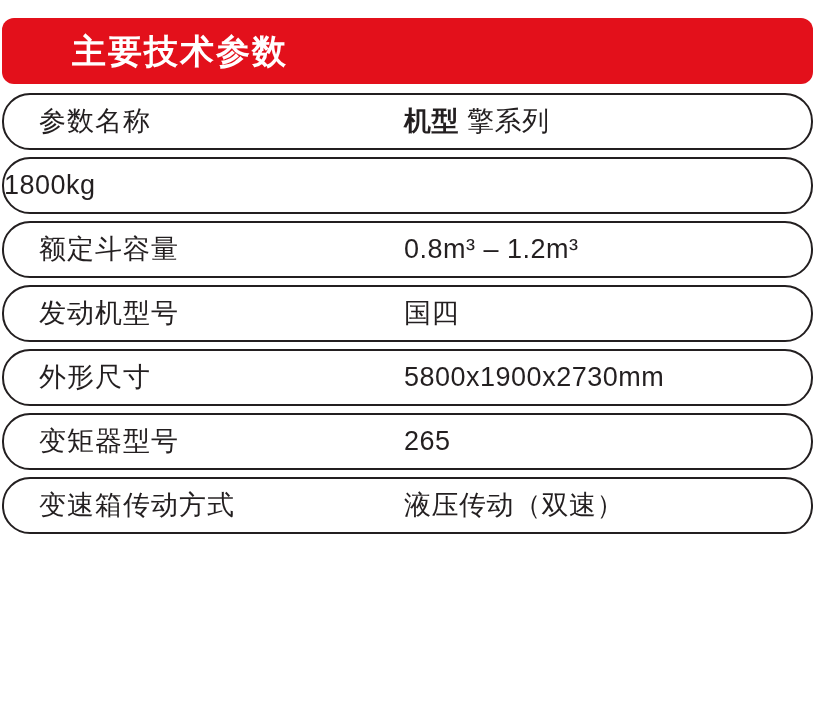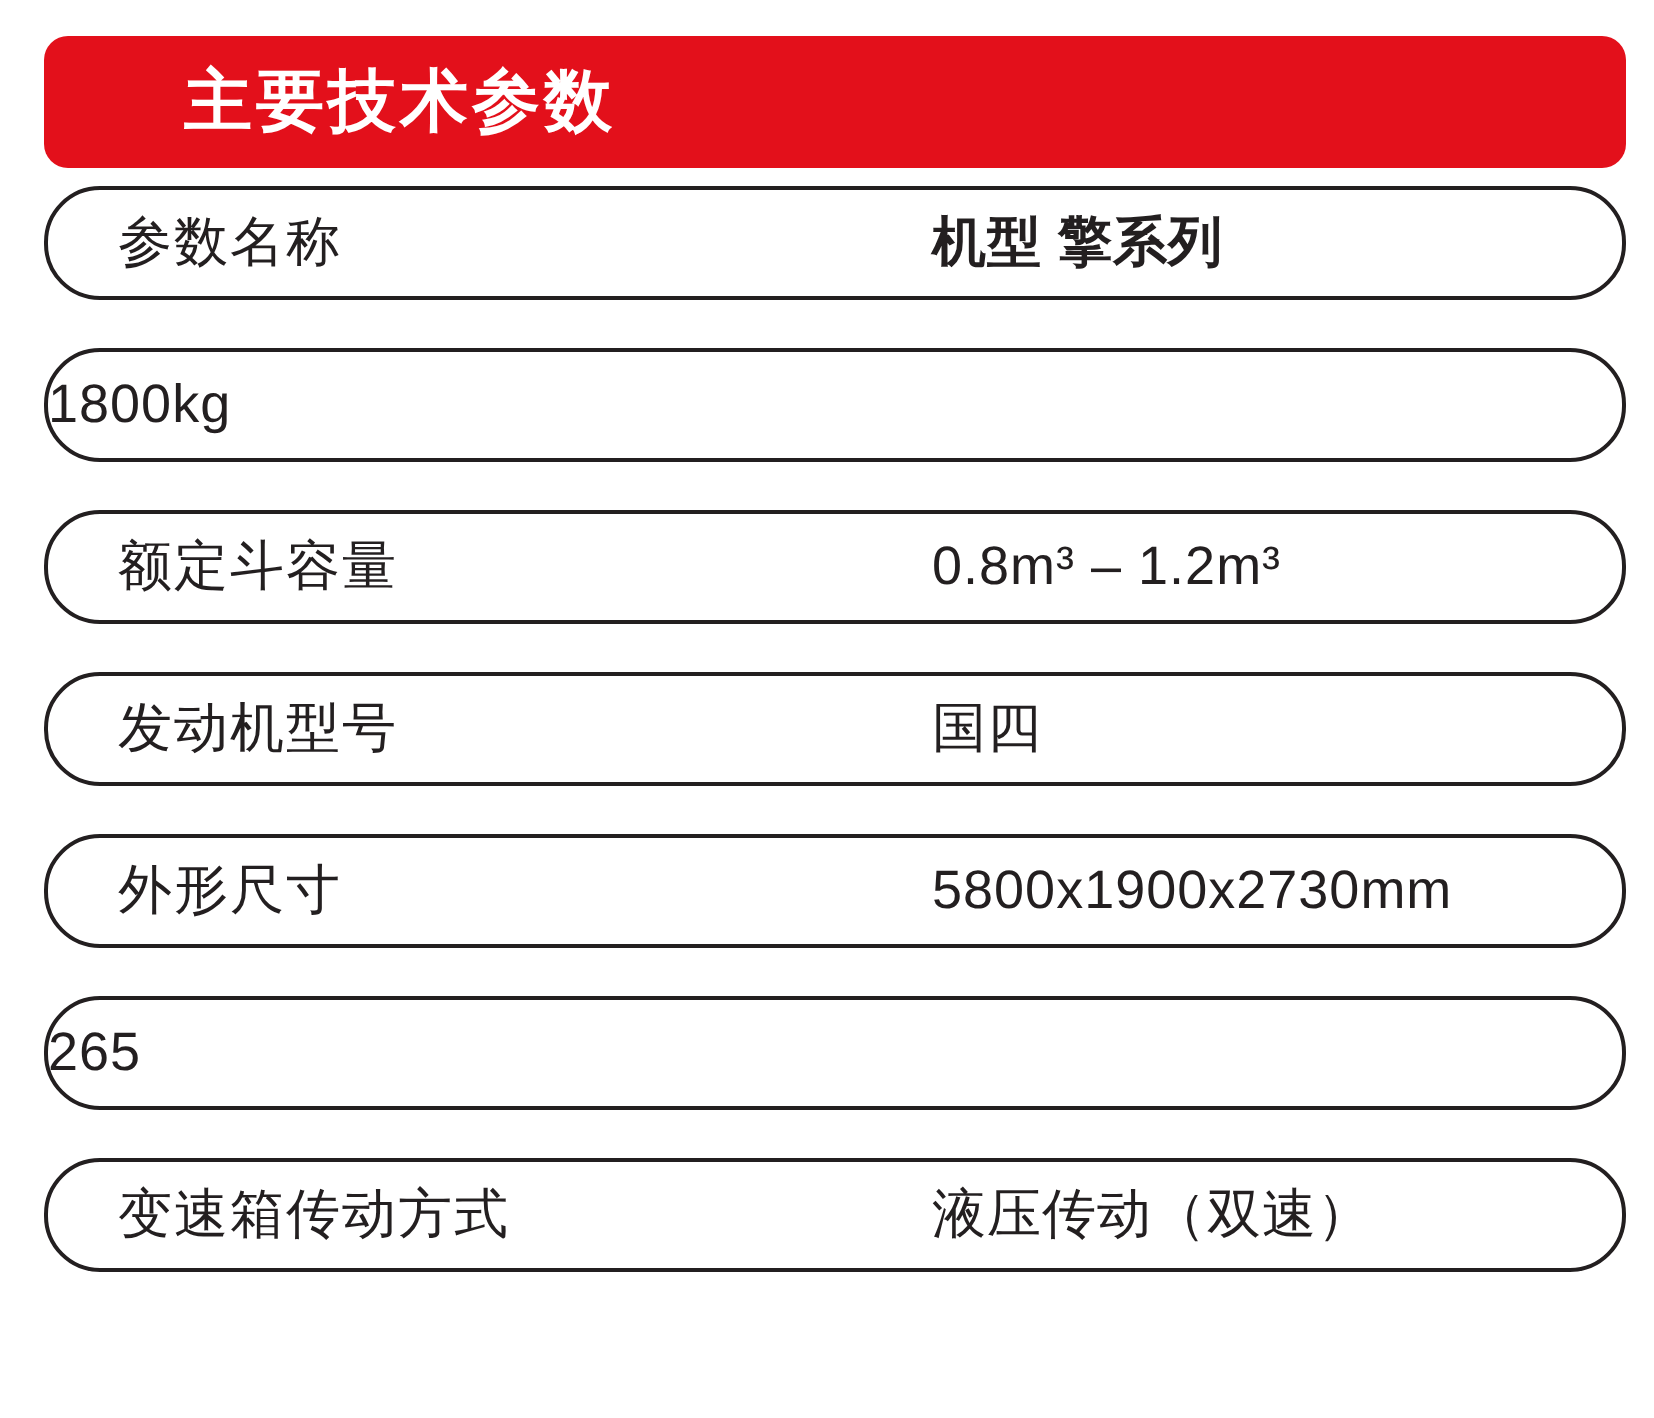--- a/index.html
+++ b/index.html
@@ -12,21 +12,21 @@
     height: 709px;
     font-family: "Liberation Sans", "DejaVu Sans", sans-serif;
     color: #231f20;
     overflow: hidden;
   }
   .sheet {
     position: relative;
     width: 827px;
     height: 709px;
     box-sizing: border-box;
-    padding: 18px 14px 0 22px;
+    padding: 18px 14px 0 2px;
   }
   .title-bar {
     width: 100%;
     height: 66px;
     background: #e3101b;
     border-radius: 12px;
     display: flex;
     align-items: center;
     box-sizing: border-box;
     padding-left: 70px;
@@ -40,25 +40,24 @@
   }
   .rows {
     margin-top: 9px;
   }
   .row {
     position: relative;
     height: 57px;
     box-sizing: border-box;
     border: 2px solid #231f20;
     border-radius: 28px;
-    margin-bottom: 24px;
+    margin-bottom: 7px;
     display: flex;
     align-items: center;
     background: #ffffff;
-    gap: 42px;
   }
   .cell-name {
     width: 400px;
     box-sizing: border-box;
     padding-left: 35px;
     font-size: 27px;
     line-height: 1;
     white-space: nowrap;
     letter-spacing: 1px;
   }
@@ -67,21 +66,21 @@
     box-sizing: border-box;
     font-size: 27px;
     line-height: 1;
     white-space: nowrap;
     letter-spacing: 0.5px;
   }
   .row.header .cell-value .pre {
     font-weight: bold;
   }
   .row.header .cell-value .strong {
-    font-weight: bold;
+    font-weight: normal;
     text-align: right;
   }
 </style>
 </head>
 <body>
 
 <div class="sheet">
 
   <div class="title-bar">
     <span class="title-text">主要技术参数</span>
@@ -111,20 +110,21 @@
     </div>
 
 
 
     <div class="row">
       <div class="cell-name">外形尺寸</div>
       <div class="cell-value">5800x1900x2730mm</div>
     </div>
 
     <div class="row">
+      <div class="cell-name">变矩器型号</div>
       <div class="cell-value">265</div>
     </div>
 
     <div class="row">
       <div class="cell-name">变速箱传动方式</div>
       <div class="cell-value">液压传动（双速）</div>
     </div>
 
   </div>
 </div>

